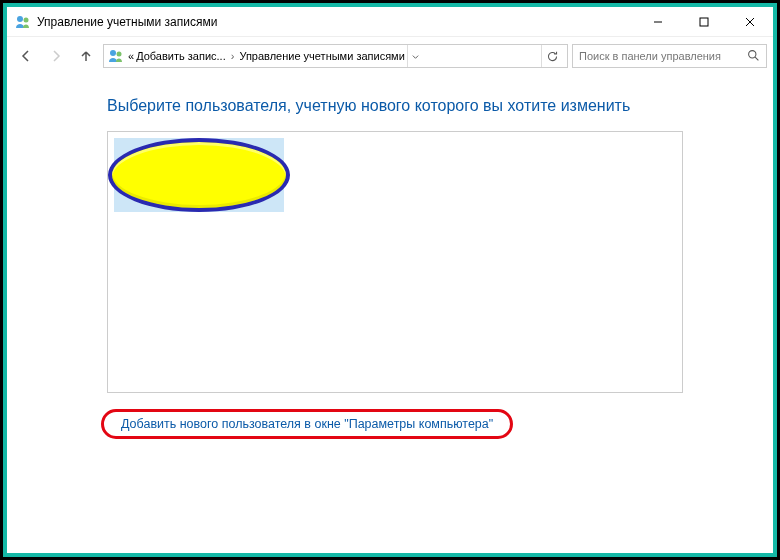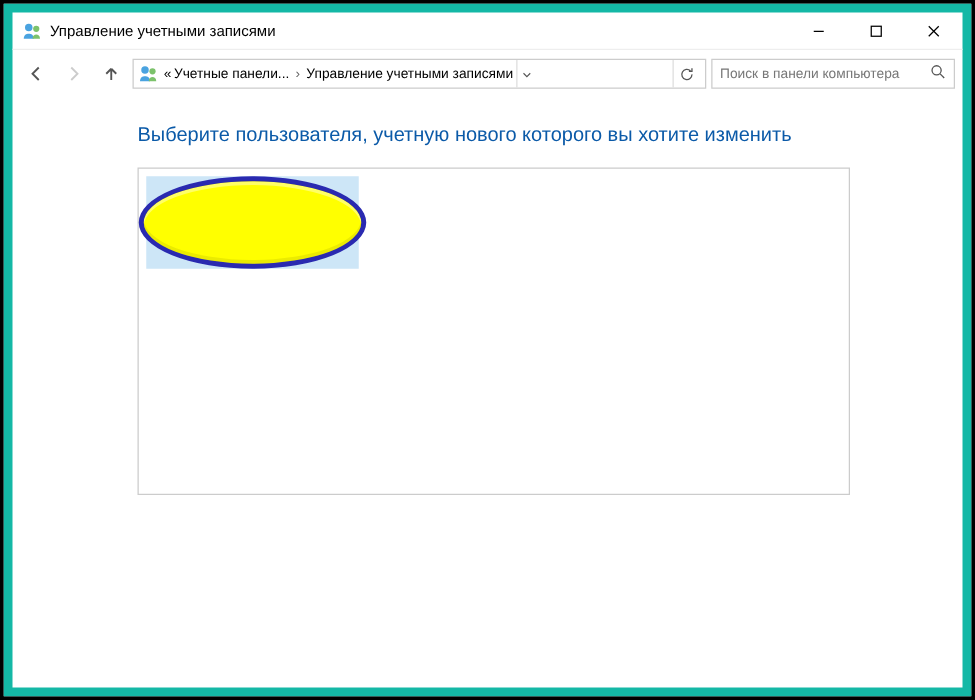--- a/index.html
+++ b/index.html
@@ -9,21 +9,21 @@
     font-family: "Segoe UI", Tahoma, sans-serif;
     background: #000;
     width: 780px;
     height: 560px;
     overflow: hidden;
   }
   .window {
     position: absolute;
     top: 3px; left: 3px; right: 3px; bottom: 3px;
     background: #fff;
-    border: 7px solid #14b8a6;
+    border: 4px solid #14b8a6;
   }
   
   .titlebar {
     height: 30px;
     display: flex;
     align-items: center;
     padding-left: 8px;
     font-size: 12px;
     color: #000;
     border-bottom: 1px solid #eee;
@@ -206,50 +206,54 @@
     <div class="breadcrumb">
       <span class="bc-icon">
         <svg viewBox="0 0 16 16">
           <circle cx="5" cy="5" r="3" fill="#4aa3e0"></circle>
           <path d="M1 14c0-3 2-4 4-4s4 1 4 4" fill="#4aa3e0"></path>
           <circle cx="11" cy="6" r="2.5" fill="#7cc26b"></circle>
           <path d="M8 14c0-2.5 1.5-3.5 3-3.5s3 1 3 3.5" fill="#7cc26b"></path>
         </svg>
       </span>
       <span>«</span>
-      <span>Учетные панели...</span>
+      <span>Добавить запис...</span>
       <span class="sep">›</span>
       <span>Управление учетными записями</span>
       <span class="bc-dd">
         <svg width="9" height="9" viewBox="0 0 10 10">
             <path d="M2 4 L5 7 L8 4" fill="none" stroke="#555" stroke-width="1"></path>
           </svg>
       </span>
       <span class="bc-refresh">
         <svg width="13" height="13" viewBox="0 0 16 16">
             <path d="M13 8a5 5 0 1 1-1.5-3.5M13 2v3h-3" fill="none" stroke="#555" stroke-width="1.3"></path>
           </svg>
       </span>
     </div>
 
     <div class="search">
-      <span>Поиск в панели компьютера</span>
+      <span>Поиск в панели управления</span>
       <span class="search-icon">
         <svg width="13" height="13" viewBox="0 0 16 16">
             <circle cx="6.5" cy="6.5" r="4.5" fill="none" stroke="#555" stroke-width="1.3"></circle>
             <line x1="10" y1="10" x2="14" y2="14" stroke="#555" stroke-width="1.3"></line>
           </svg>
       </span>
     </div>
   </div>
 
   <div class="content">
     <div class="heading">Выберите пользователя, учетную нового которого вы хотите изменить</div>
 
     <div class="user-box">
       <div class="user-tile">
         <div class="ellipse"></div>
       </div>
     </div>
 
+    <div class="add-link-wrap">
+      <span class="add-link">Добавить нового пользователя в окне "Параметры компьютера"</span>
+      <div class="pill-highlight"></div>
+    </div>
   </div>
 
 </div>
 
 </body></html>

